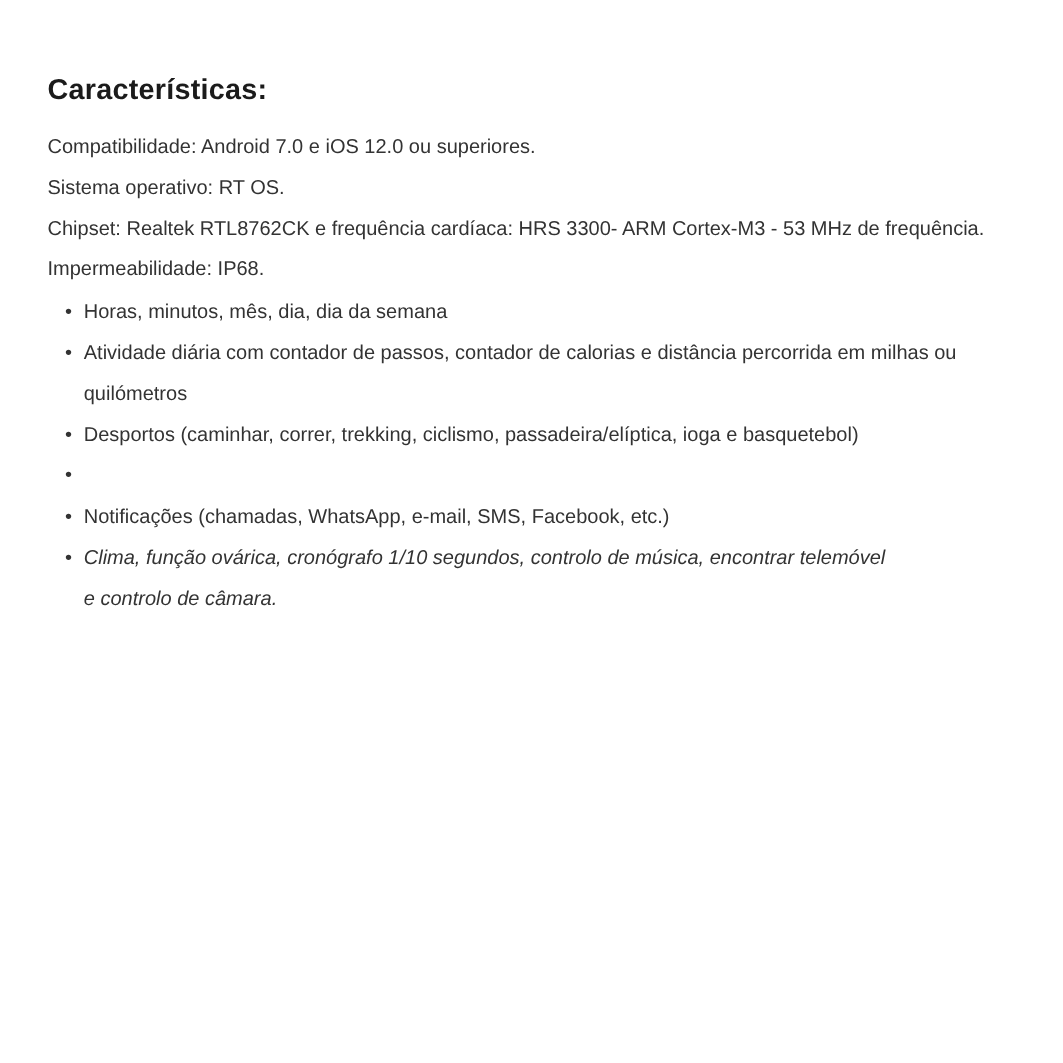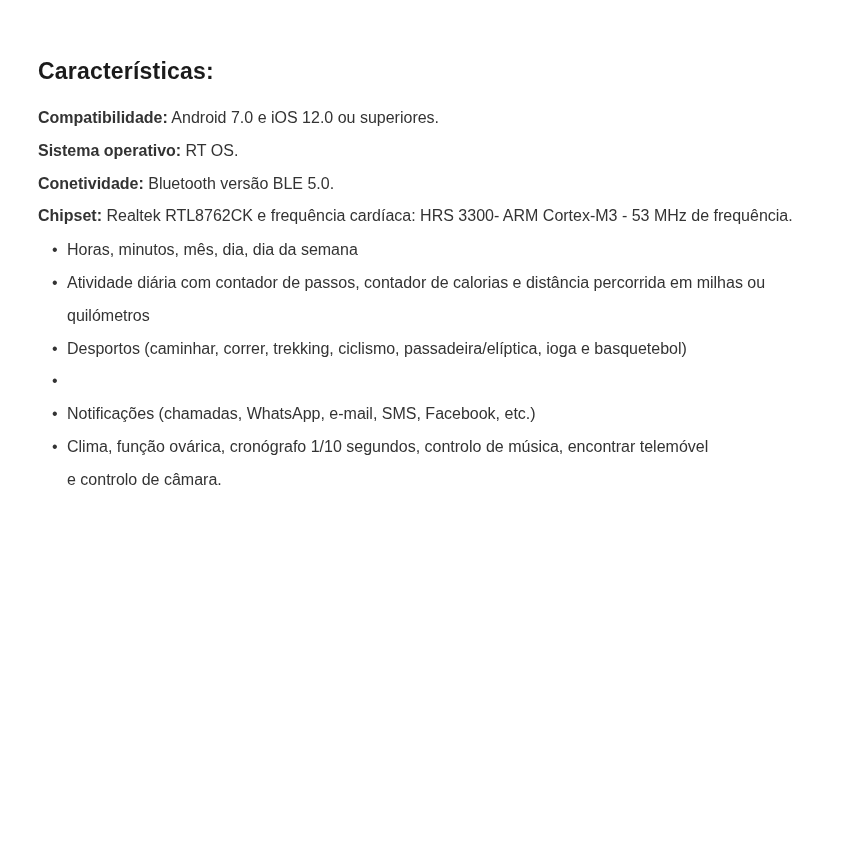--- a/index.html
+++ b/index.html
@@ -33,21 +33,21 @@
     letter-spacing: 0.2px;
   }
   p.spec-line {
     margin: 0;
     font-size: 16px;
     line-height: 32.8px;
     font-weight: 400;
     color: #333333;
   }
   p.spec-line strong {
-    font-weight: 700;
+    font-weight: 400;
     color: #333333;
   }
   
   p.spec-line:nth-of-type(6) { max-width: 700px; } 
   p.spec-line:nth-of-type(8) { max-width: 750px; } 
 
   ul.features-list {
     list-style: none;
     margin: 1px 0 0 0;
     padding: 0;
@@ -62,42 +62,42 @@
   .bullet {
     flex: 0 0 15px;
     width: 15px;
     color: #333333;
   }
   .li-text {
     flex: 1;
   }
   li:nth-child(2) .li-text { max-width: 710px; } 
   li:nth-child(4) .li-text { max-width: 690px; } 
-  li:nth-child(6) .li-text { max-width: 650px; } 
+  li:nth-child(6) .li-text { max-width: 650px; font-style: italic; } 
 </style>
 </head>
 <body>
 
 <div class="page">
   <div class="content">
 
     <h1 class="section-heading">Características:</h1>
 
     <p class="spec-line"><strong>Compatibilidade:</strong><span> Android 7.0 e iOS 12.0 ou superiores.</span></p>
 
 
     <p class="spec-line"><strong>Sistema operativo:</strong><span> RT OS.</span></p>
 
-    <p class="spec-line"><strong>Conetividade:</strong><span> Bluetooth versão BLE 5.0.</span></p>
 
 
 
 
     <p class="spec-line"><strong>Chipset:</strong><span> Realtek RTL8762CK e frequência cardíaca: HRS 3300- ARM Cortex-M3 - 53 MHz de frequência.</span></p>
 
+    <p class="spec-line"><strong>Impermeabilidade:</strong><span> IP68.</span></p>
 
 
     <ul class="features-list">
       <li>
           <span class="bullet">•</span>
           <span class="li-text">Horas, minutos, mês, dia, dia da semana</span>
         </li>
       <li>
           <span class="bullet">•</span>
           <span class="li-text">Atividade diária com contador de passos, contador de calorias e distância percorrida em milhas ou quilómetros</span>

